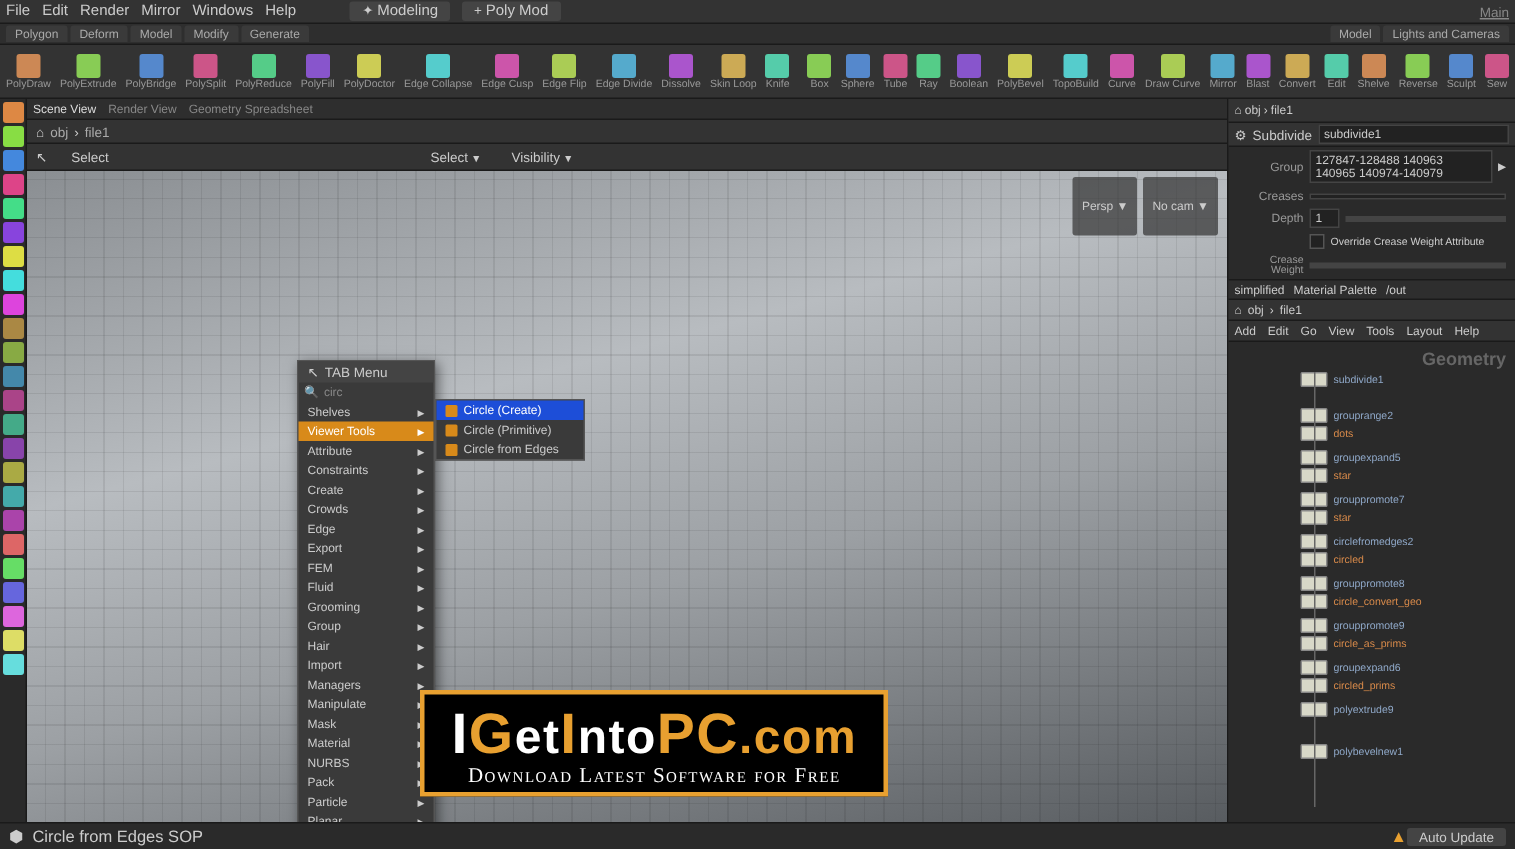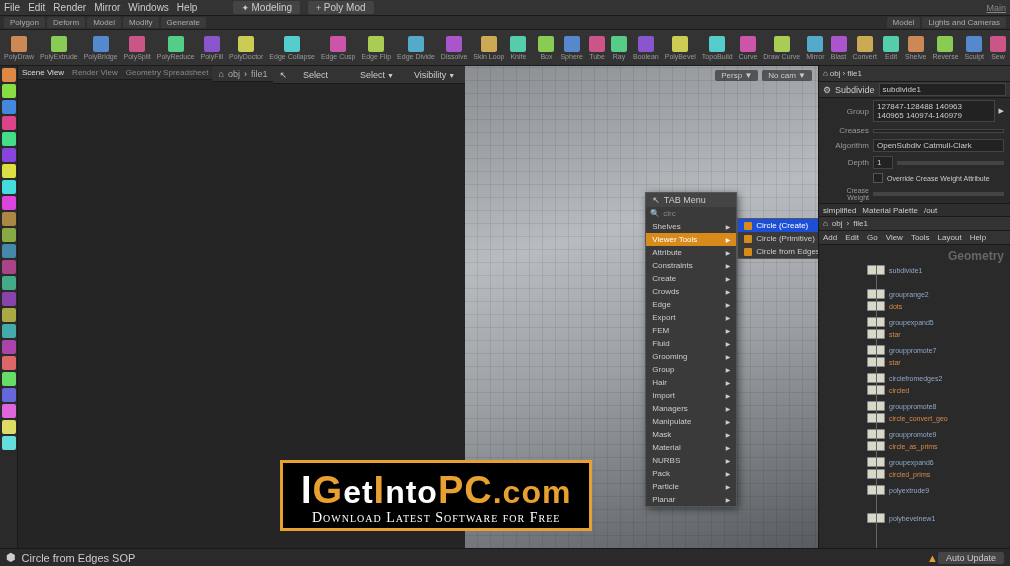--- a/index.html
+++ b/index.html
@@ -24,36 +24,36 @@
 .shelf-sep { width: 1px; height: 28px; background: #222; }
 
 
 .main-layout { display: flex; height: calc(566px - 66px - 18px); }
 
 
 .left-toolbar { width: 18px; background: #2a2a2a; display: flex; flex-direction: column; gap: 2px; padding: 2px; border-right: 1px solid #1a1a1a; }
 .left-toolbar .tool { width: 14px; height: 14px; border-radius: 2px; cursor: pointer; }
 
 
-.viewport-area { flex: 1; display: flex; flex-direction: row; background: #252525; }
+.viewport-area { flex: 1; display: flex; flex-direction: column; background: #252525; }
 .pane-tabs { height: 14px; background: #2e2e2e; display: flex; align-items: center; padding: 0 4px; gap: 8px; font-size: 8px; border-bottom: 1px solid #1a1a1a; }
 .pane-tab { color: #888; }
 .pane-tab.active { color: #ddd; }
 
 .path-bar { height: 16px; background: #333; display: flex; align-items: center; padding: 0 6px; gap: 4px; font-size: 9px; border-bottom: 1px solid #1a1a1a; }
 .path-bar .crumb { color: #aaa; }
 
 .viewport-toolbar { height: 18px; background: #333; display: flex; align-items: center; padding: 0 6px; gap: 12px; font-size: 9px; border-bottom: 1px solid #1a1a1a; }
 .vp-btn { color: #ccc; cursor: pointer; padding: 1px 4px; }
 .vp-btn .arrow { font-size: 7px; margin-left: 2px; }
 
 .viewport { flex: 1; position: relative; background: linear-gradient(165deg, #8a8e92 0%, #b8bcc0 35%, #9ca0a4 60%, #585c60 100%); overflow: hidden; }
 .viewport::before { content:""; position:absolute; inset:0; background: repeating-linear-gradient(0deg, transparent, transparent 12px, rgba(0,0,0,0.08) 12px, rgba(0,0,0,0.08) 13px), repeating-linear-gradient(90deg, transparent, transparent 12px, rgba(0,0,0,0.08) 12px, rgba(0,0,0,0.08) 13px); }
 .viewport-corner { position: absolute; top: 4px; right: 6px; display: flex; gap: 4px; }
-.vp-corner-btn { background: rgba(50,50,50,0.7); padding: 1px 6px; font-size: 8px; border-radius: 2px; color: #ccc; }
+.vp-corner-btn { background: rgba(50,50,50,0.7); padding: 15px 6px; font-size: 8px; border-radius: 2px; color: #ccc; }
 
 
 .tab-menu { position: absolute; left: 180px; top: 126px; width: 92px; background: #3a3a3a; border: 1px solid #555; box-shadow: 2px 2px 8px rgba(0,0,0,0.5); z-index: 10; }
 .tab-menu-header { background: #444; padding: 2px 6px; font-size: 9px; display: flex; align-items: center; gap: 4px; }
 .tab-menu-search { padding: 2px 4px; font-size: 8px; color: #888; display:flex; align-items:center; gap:3px; }
 .tab-menu-item { padding: 2px 6px; font-size: 8px; color: #ccc; cursor: pointer; display: flex; justify-content: space-between; align-items: center; }
 .tab-menu-item:hover, .tab-menu-item.hover { background: #d88a1a; color: #fff; }
 .tab-menu-item .arrow { font-size: 6px; }
 
 .sub-menu { position: absolute; left: 272px; top: 152px; width: 100px; background: #3a3a3a; border: 1px solid #555; z-index: 11; }
@@ -436,24 +436,20 @@
     <div class="param-row">
       <span class="param-label">Group</span>
       <span class="param-input">127847-128488 140963 140965 140974-140979</span>
       <span style="font-size:7px">▶</span>
     </div>
     <div class="param-row">
       <span class="param-label">Creases</span>
       <span class="param-input"></span>
     </div>
     <div class="param-row">
-      <span class="param-label">Algorithm</span>
-      <span class="param-input">OpenSubdiv Catmull-Clark</span>
-    </div>
-    <div class="param-row">
       <span class="param-label">Depth</span>
       <span class="param-input" style="flex:0 0 20px">1</span>
       <span class="param-slider"></span>
     </div>
     <div class="param-row">
       <span class="param-label"></span>
       <span class="param-checkbox"></span>
       <span style="font-size:7px">Override Crease Weight Attribute</span>
     </div>
     <div class="param-row">

